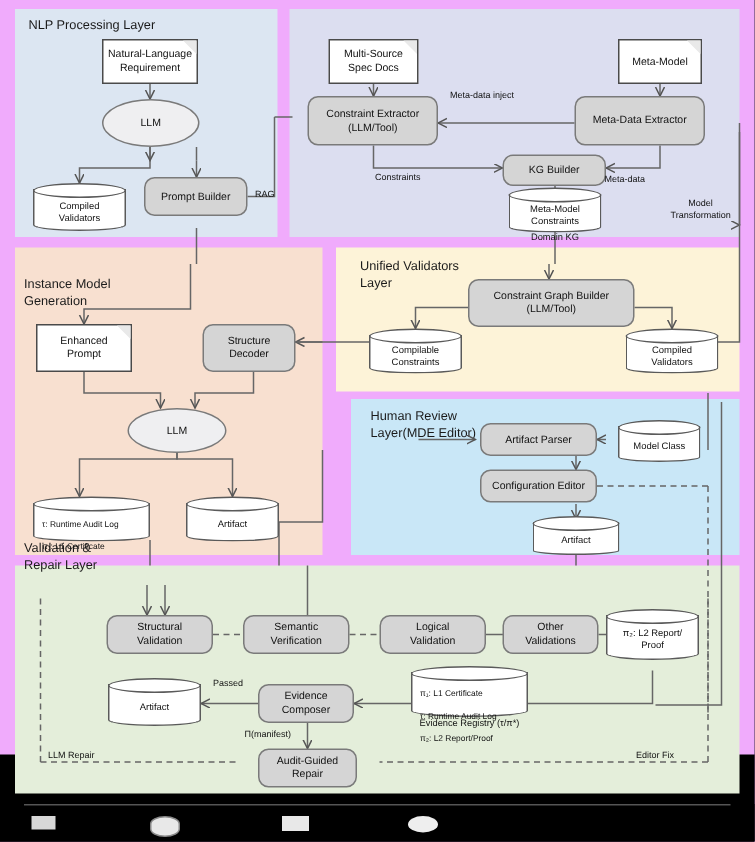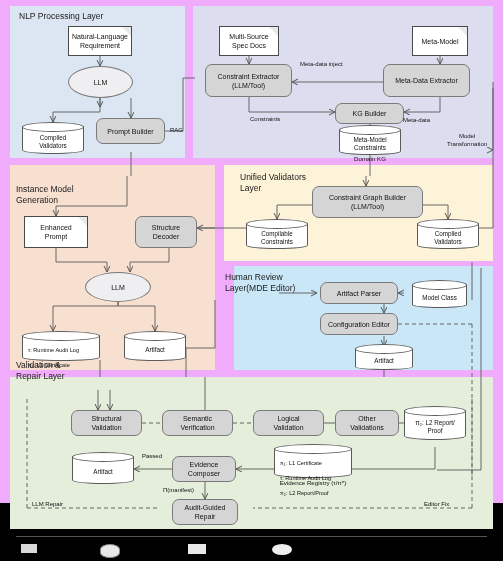--- a/index.html
+++ b/index.html
@@ -37,21 +37,21 @@
   <div class="layer" style="left:10px;top:165px;width:205px;height:205px;background:#f8e0d0;"></div>
   <div class="layer" style="left:224px;top:165px;width:269px;height:96px;background:#fdf3d8;"></div>
   <div class="layer" style="left:234px;top:266px;width:259px;height:104px;background:#c9e7f7;"></div>
   <div class="layer" style="left:10px;top:377px;width:483px;height:152px;background:#e4eeda;"></div>
 
   <div class="layer-title" style="left:19px;top:11px;">NLP Processing Layer</div>
   <div class="layer-title" style="left:16px;top:184px;">Instance Model
 Generation</div>
   <div class="layer-title" style="left:240px;top:172px;">Unified Validators
 Layer</div>
-  <div class="layer-title" style="left:225px;top:272px;">Human Review
+  <div class="layer-title" style="left:247px;top:272px;">Human Review
 Layer(MDE Editor)</div>
   <div class="layer-title" style="left:16px;top:360px;">Validation &amp;
 Repair Layer</div>
 
   <svg class="wires" viewBox="0 0 503 561">
     <defs>
       <marker id="ah" markerWidth="7" markerHeight="7" refX="6" refY="3" orient="auto">
         <path d="M0,0 L6,3 L0,6" fill="none" stroke="#555" stroke-width="1"></path>
       </marker>
     </defs>

